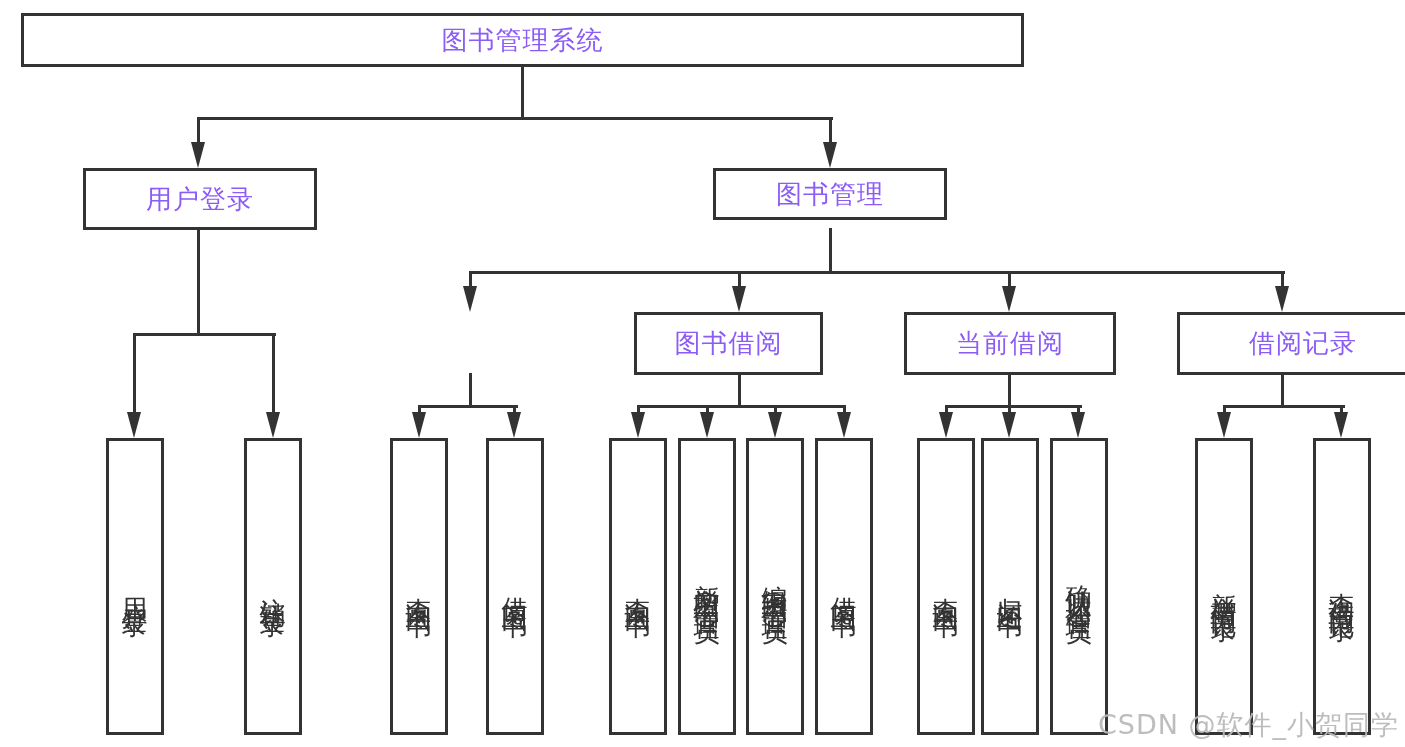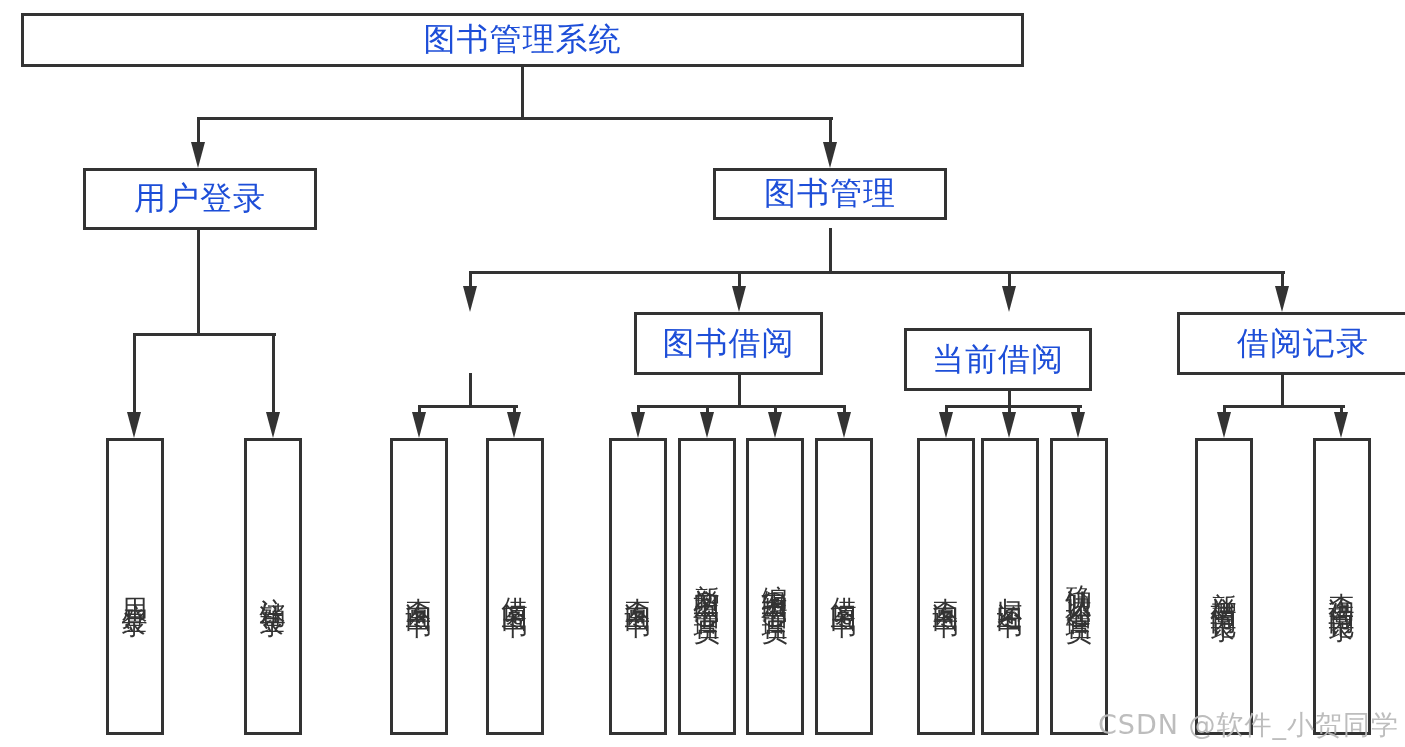--- a/index.html
+++ b/index.html
@@ -28,22 +28,22 @@
     border-top: 26px solid #333333;
   }
   .hbox {
     position: absolute;
     box-sizing: border-box;
     border: 3px solid #333333;
     background: #ffffff;
     display: flex;
     align-items: center;
     justify-content: center;
-    font-size: 32px;
-    color: #1d4ed8;
+    font-size: 26px;
+    color: #8b5cf6;
     letter-spacing: 1px;
     white-space: nowrap;
   }
   .vbox {
     position: absolute;
     top: 438px;
     width: 58px;
     height: 297px;
     box-sizing: border-box;
     border: 3px solid #333333;
@@ -136,21 +136,21 @@
 
   <div class="hbox" style="left:21px;top:13px;width:1003px;height:54px">图书管理系统</div>
 
   <div class="hbox" style="left:83px;top:168px;width:234px;height:62px">用户登录</div>
 
   <div class="hbox" style="left:713px;top:168px;width:234px;height:52px">图书管理</div>
 
 
   <div class="hbox" style="left:634px;top:312px;width:189px;height:63px">图书借阅</div>
 
-  <div class="hbox" style="left:904px;top:328px;width:188px;height:63px">当前借阅</div>
+  <div class="hbox" style="left:904px;top:312px;width:212px;height:63px">当前借阅</div>
 
   <div class="hbox" style="left:1177px;top:312px;width:252px;height:63px">借阅记录</div>
 
   <div class="vbox" style="left:106px">用户登录</div>
   <div class="vbox" style="left:244px">注销登录</div>
 
   <div class="vbox" style="left:390px">查询图书</div>
   <div class="vbox" style="left:486px">借阅图书</div>
 
   <div class="vbox" style="left:609px">查询图书</div>

